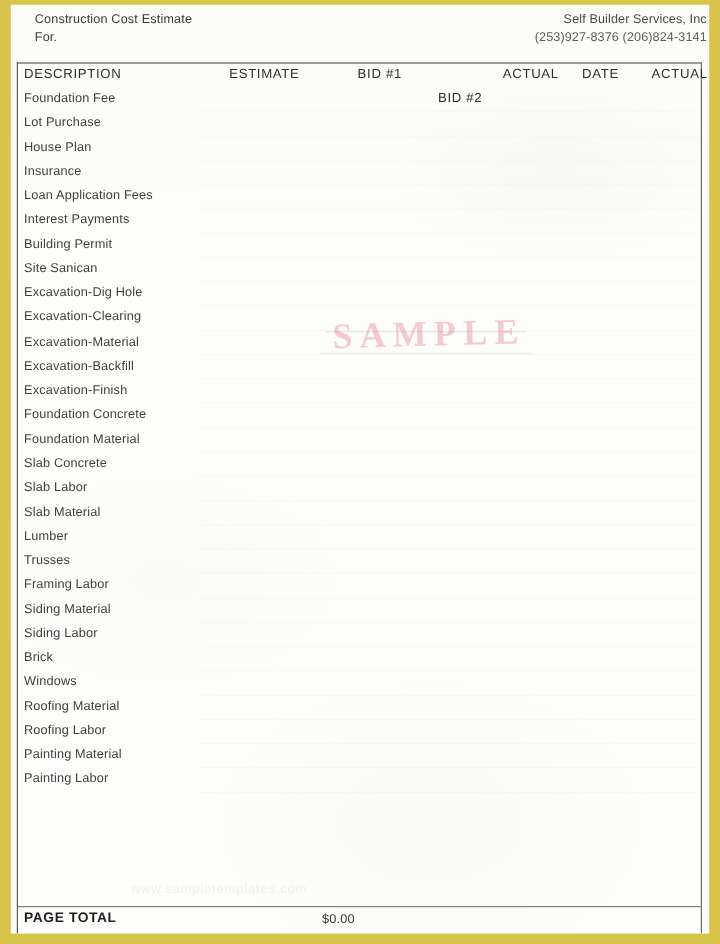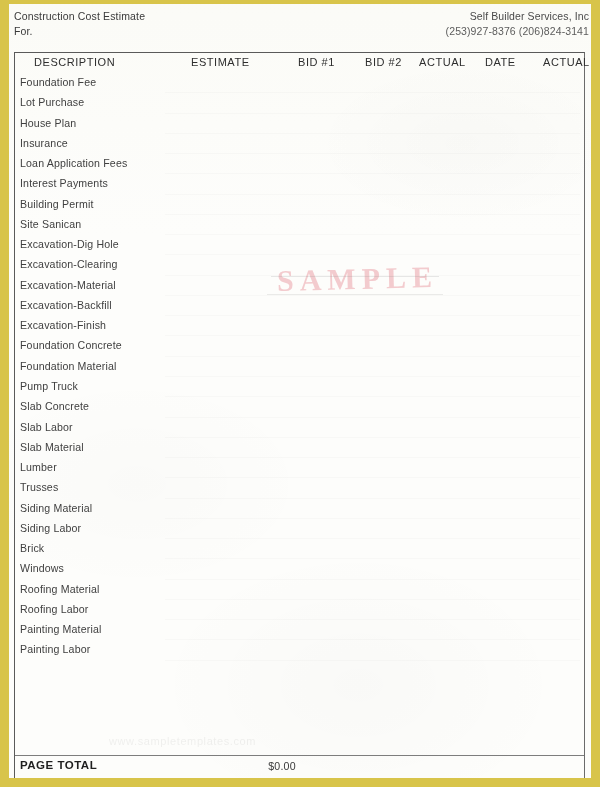--- a/index.html
+++ b/index.html
@@ -62,21 +62,21 @@
   .hdr-right {
     position: absolute;
     right: 2px;
     top: 5px;
     text-align: right;
     font-size: 10.5px;
     line-height: 14.5px;
     color: #4a4a4a;
     letter-spacing: 0.1px;
   }
-  .hdr-line { white-space: nowrap; }
+  .hdr-line { white-space: nowrap; margin-left: 15px; }
   .hdr-faint { color: #5c5c5c; }
 
   
   #cost-table {
     position: absolute;
     left: 5px;
     top: 48px;
     right: 6px;
     bottom: 0;
     border-top: 1.3px solid #5a5a5a;
@@ -213,24 +213,24 @@
       </div>
       <div class="hdr-right">
         <div class="hdr-line">Self Builder Services, Inc</div>
         <div class="hdr-line hdr-faint">(253)927-8376 (206)824-3141</div>
       </div>
     </div>
 
     <div id="cost-table">
 
       <div class="col-head-row" id="col-head-row">
-          <span class="col-head" style="left: 19px;">DESCRIPTION</span>
+          <span class="col-head" style="left: 5px;">DESCRIPTION</span>
           <span class="col-head" style="left: 176px;">ESTIMATE</span>
           <span class="col-head" style="left: 283px;">BID #1</span>
-          <span class="col-head" style="left: 350px;">BID #2</span>
+          <span class="col-head" style="left: 350px; margin-top: 20px;">BID #2</span>
           <span class="col-head" style="left: 404px;">ACTUAL</span>
           <span class="col-head" style="left: 470px;">DATE</span>
           <span class="col-head" style="left: 528px;">ACTUAL</span>
         </div>
 
       <div class="items" id="items">
           <div class="item-row">
             <span class="item-label">Foundation Fee</span>
             <span class="item-label" style="left: 176px;"></span>
             <span class="item-label" style="left: 283px;"></span>
@@ -374,30 +374,20 @@
             <span class="item-label">Foundation Material</span>
             <span class="item-label" style="left: 176px;"></span>
             <span class="item-label" style="left: 283px;"></span>
             <span class="item-label" style="left: 350px;"></span>
             <span class="item-label" style="left: 404px;"></span>
             <span class="item-label" style="left: 470px;"></span>
             <span class="item-label" style="left: 528px;"></span>
             <div class="row-ghost"></div>
           </div>
           <div class="item-row">
-            <span class="item-label">Pump Truck</span>
-            <span class="item-label" style="left: 176px;"></span>
-            <span class="item-label" style="left: 283px;"></span>
-            <span class="item-label" style="left: 350px;"></span>
-            <span class="item-label" style="left: 404px;"></span>
-            <span class="item-label" style="left: 470px;"></span>
-            <span class="item-label" style="left: 528px;"></span>
-            <div class="row-ghost"></div>
-          </div>
-          <div class="item-row">
             <span class="item-label">Slab Concrete</span>
             <span class="item-label" style="left: 176px;"></span>
             <span class="item-label" style="left: 283px;"></span>
             <span class="item-label" style="left: 350px;"></span>
             <span class="item-label" style="left: 404px;"></span>
             <span class="item-label" style="left: 470px;"></span>
             <span class="item-label" style="left: 528px;"></span>
             <div class="row-ghost"></div>
           </div>
           <div class="item-row">
@@ -425,20 +415,30 @@
             <span class="item-label" style="left: 176px;"></span>
             <span class="item-label" style="left: 283px;"></span>
             <span class="item-label" style="left: 350px;"></span>
             <span class="item-label" style="left: 404px;"></span>
             <span class="item-label" style="left: 470px;"></span>
             <span class="item-label" style="left: 528px;"></span>
             <div class="row-ghost"></div>
           </div>
           <div class="item-row">
             <span class="item-label">Trusses</span>
+            <span class="item-label" style="left: 176px;"></span>
+            <span class="item-label" style="left: 283px;"></span>
+            <span class="item-label" style="left: 350px;"></span>
+            <span class="item-label" style="left: 404px;"></span>
+            <span class="item-label" style="left: 470px;"></span>
+            <span class="item-label" style="left: 528px;"></span>
+            <div class="row-ghost"></div>
+          </div>
+          <div class="item-row">
+            <span class="item-label">Framing Labor</span>
             <span class="item-label" style="left: 176px;"></span>
             <span class="item-label" style="left: 283px;"></span>
             <span class="item-label" style="left: 350px;"></span>
             <span class="item-label" style="left: 404px;"></span>
             <span class="item-label" style="left: 470px;"></span>
             <span class="item-label" style="left: 528px;"></span>
             <div class="row-ghost"></div>
           </div>
           <div class="item-row">
             <span class="item-label">Siding Material</span>

